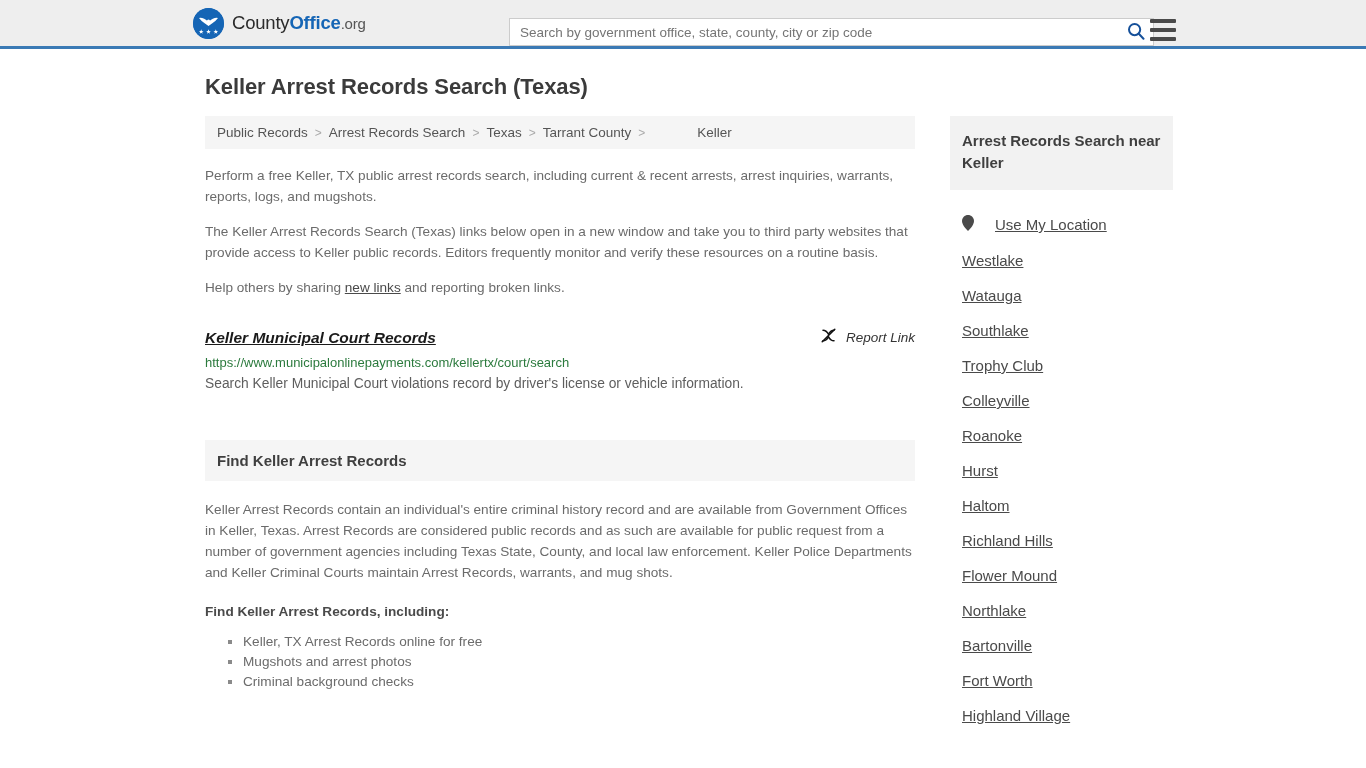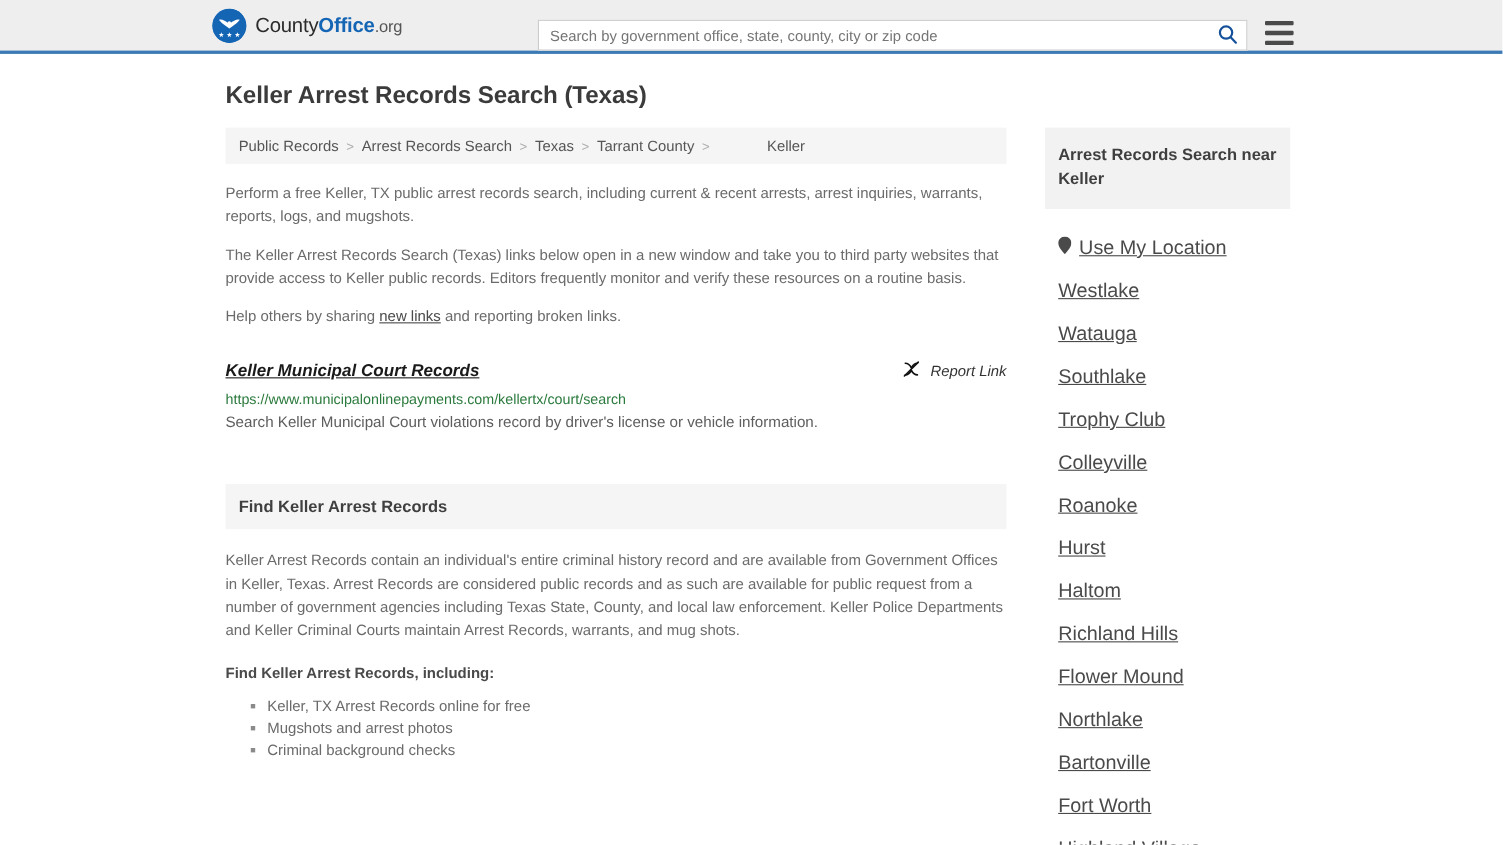--- a/index.html
+++ b/index.html
@@ -41,21 +41,21 @@
     letter-spacing: -0.2px;
     color: #333333;
     white-space: nowrap;
   }
   .logo-text .b { color: #1565b5; font-weight: bold; }
   .logo-text .n { color: #2b2b2b; }
   .logo-text .org { color: #555555; font-size: 15px; }
 
   .search-wrap {
     position: absolute;
-    left: 489px;
+    left: 509px;
     top: 18px;
     width: 645px;
     height: 28px;
     background: #ffffff;
     border: 1px solid #cccccc;
     display: flex;
     align-items: center;
   }
   .search-input {
     flex: 1;
@@ -230,23 +230,23 @@
     padding: 14px 12px 16px 12px;
     font-size: 15px;
     font-weight: bold;
     color: #3f3f3f;
     line-height: 22px;
   }
   .side-list { margin-top: 16px; }
   .side-item {
     display: flex;
     align-items: center;
-    gap: 7px;
+    gap: 21px;
     padding: 9px 0 9px 12px;
-    font-size: 18px;
+    font-size: 15px;
     text-align: right;
   }
   .side-item a {
     color: #4a4a4a;
     text-decoration: underline;
   }
   .pin-icon { flex: 0 0 auto; display:block; }
 </style>
 </head>
 <body>

